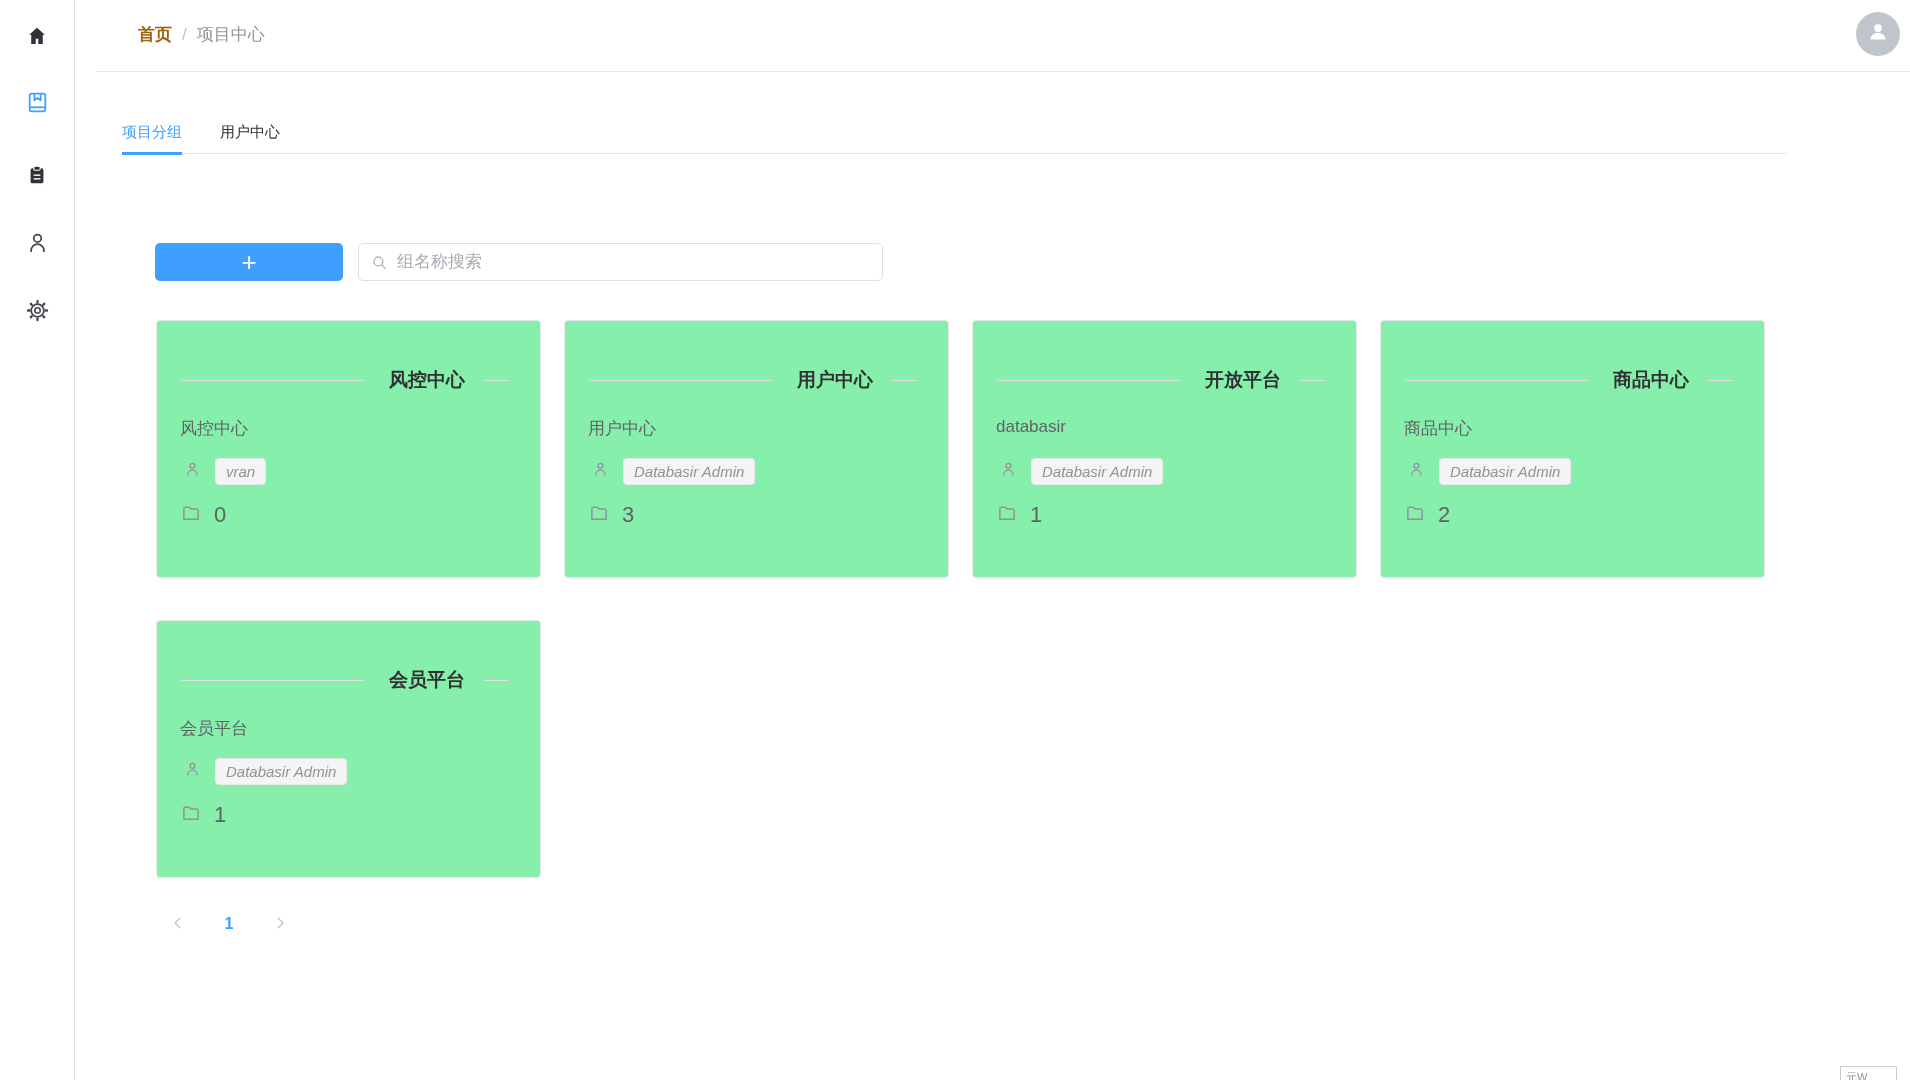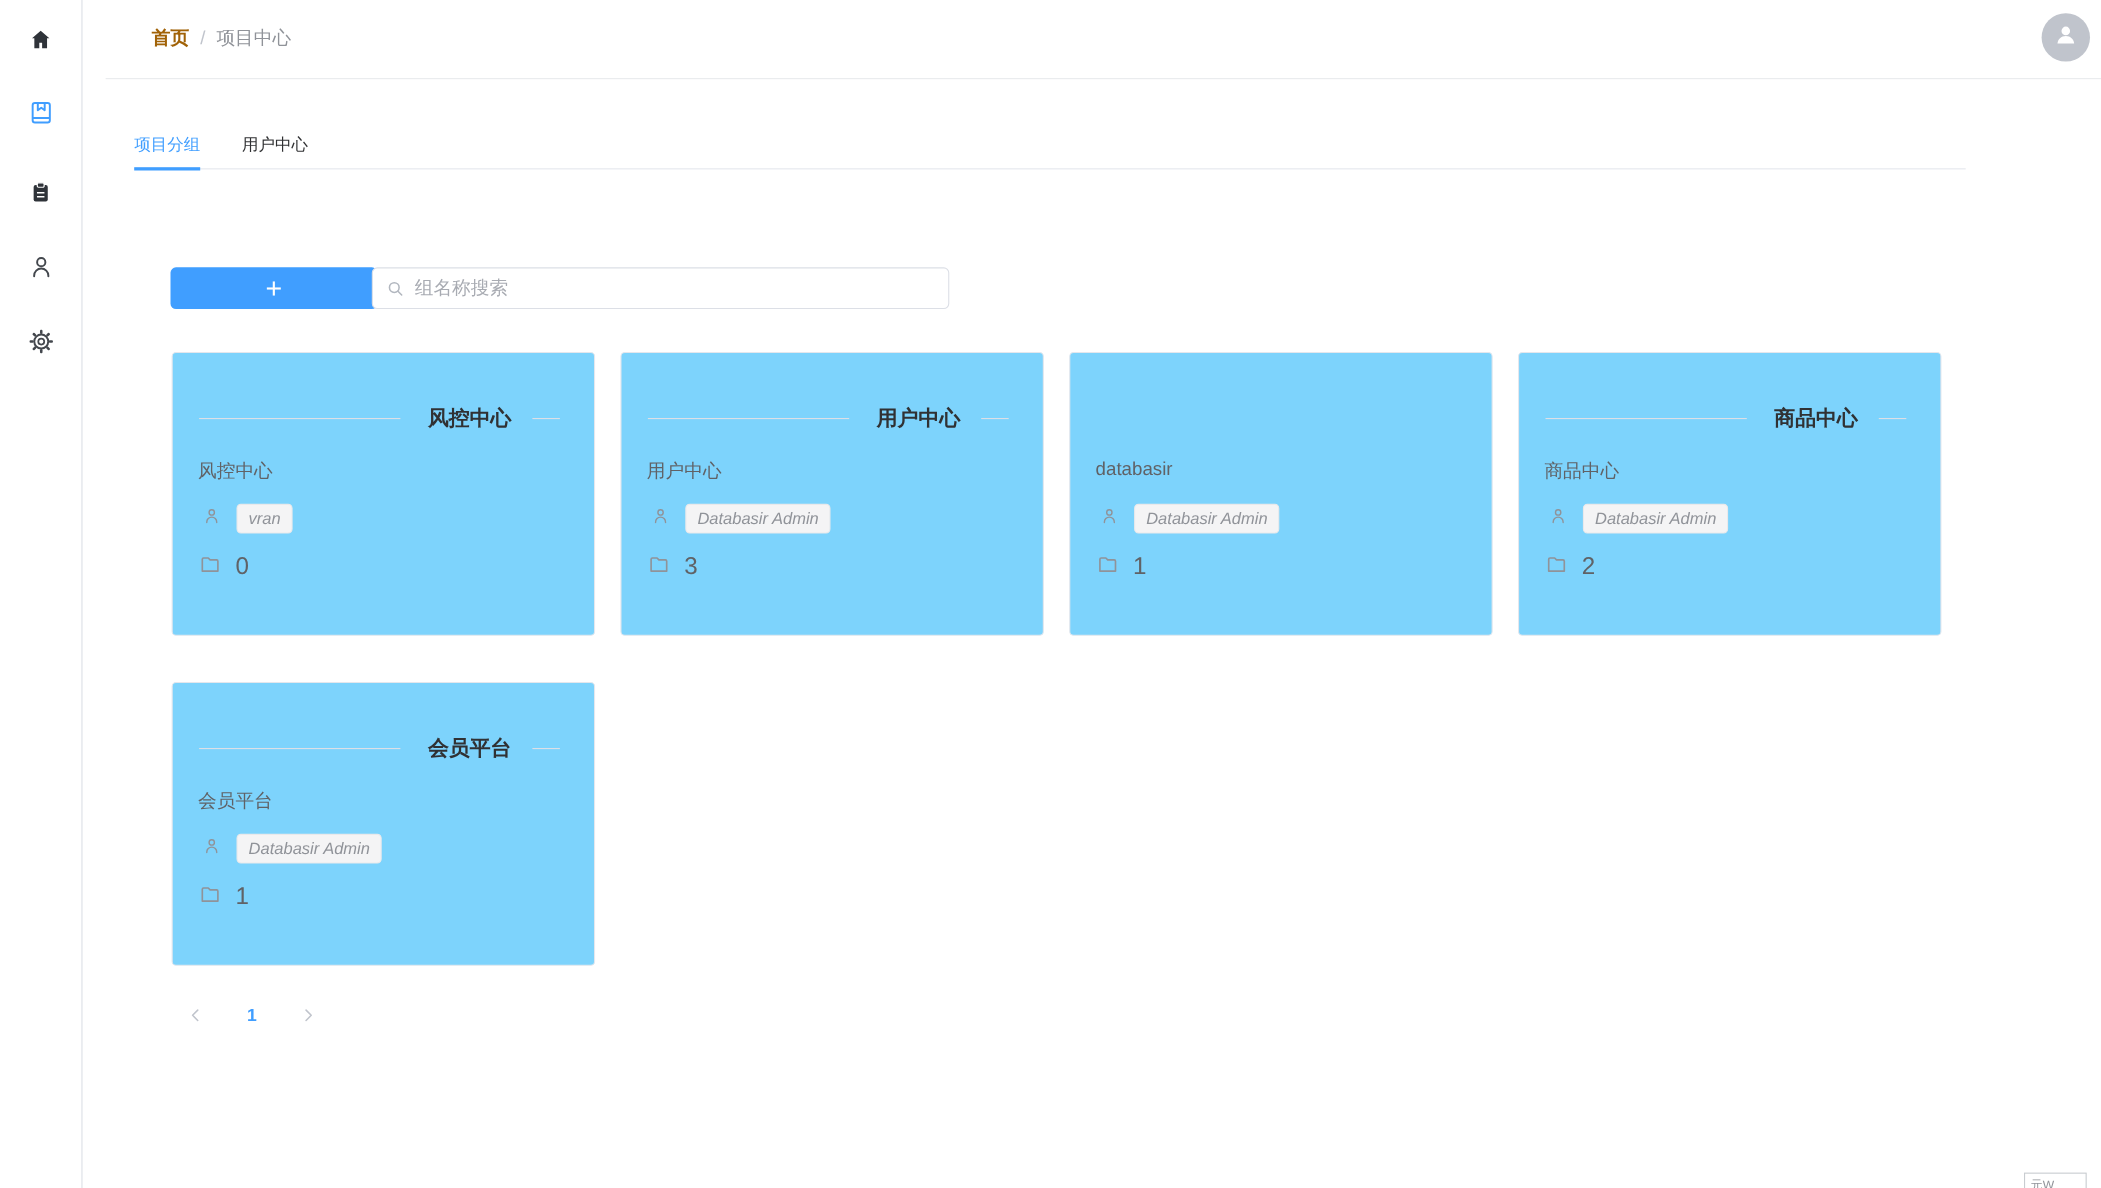--- a/index.html
+++ b/index.html
@@ -20,28 +20,28 @@
   .crumb-sep{color:#c0c4cc;}
   .crumb-current{color:#909399;}
   .avatar{position:absolute;left:1856px;top:12px;width:44px;height:44px;border-radius:50%;background:#c0c4cc;display:flex;align-items:center;justify-content:center;cursor:pointer;}
   
   .tabs{position:absolute;left:122px;top:123px;width:1665px;display:flex;gap:38px;border-bottom:1px solid #e4e7ed;}
   .tab{font-size:15px;color:#303133;padding-bottom:11px;border-bottom:3px solid transparent;margin-bottom:-2px;cursor:pointer;line-height:18px;}
   .tab.active{color:#409EFF;border-bottom-color:#409EFF;}
   
   .add-btn{position:absolute;left:155px;top:243px;width:188px;height:38px;background:#409EFF;border:none;border-radius:5px;
     color:#fff;font-size:26px;font-weight:200;line-height:34px;text-align:center;cursor:pointer;padding:0;}
-  .search-wrap{position:absolute;left:338px;top:243px;width:525px;height:38px;}
+  .search-wrap{position:absolute;left:358px;top:243px;width:525px;height:38px;}
   .search-input{width:100%;height:100%;box-sizing:border-box;border:1px solid #dcdfe6;border-radius:5px;
     padding:0 12px 0 38px;font-size:17px;color:#606266;outline:none;font-family:inherit;}
   .search-input::placeholder{color:#a8abb2;}
   .search-icon{position:absolute;left:13px;top:11px;}
   
   .cards{position:absolute;left:156px;top:320px;width:1632px;display:flex;flex-wrap:wrap;column-gap:23px;row-gap:42px;}
-  .card{position:relative;width:385px;height:258px;box-sizing:border-box;background:#7dd3fc;border:1px solid #e4e7ed;border-radius:4px;cursor:pointer;}
+  .card{position:relative;width:385px;height:258px;box-sizing:border-box;background:#86efac;border:1px solid #e4e7ed;border-radius:4px;cursor:pointer;}
   .card-divider-row{position:absolute;left:24px;right:31px;top:45px;height:28px;display:flex;align-items:center;}
   .line-long{flex:1;height:1px;background:#dcdfe6;}
   .card-title{margin:0 19px 0 25px;font-size:19px;font-weight:bold;color:#303133;white-space:nowrap;}
   .line-short{width:25px;height:1px;background:#dcdfe6;}
   .card-desc{position:absolute;left:23px;top:96px;font-size:17px;color:#606266;}
   .card-owner-row{position:absolute;left:27px;top:137px;height:26px;display:flex;align-items:center;}
   .owner-tag{display:inline-flex;align-items:center;height:25px;margin-left:14px;padding:0 10px;background:#f4f4f5;border:1px solid #e9e9eb;border-radius:4px;font-size:15px;color:#909399;font-style:italic;}
   .card-count-row{position:absolute;left:23px;top:181px;height:26px;display:flex;align-items:center;}
   .count-text{margin-left:12px;font-size:22px;color:#606266;}
   
@@ -189,20 +189,25 @@
     <div class="card-count-row">
       <span>
         <svg width="22" height="20" viewBox="0 0 24 24" fill="none" stroke="#909399" stroke-width="1.8" stroke-linejoin="round">
           <path d="M3.5 19.5 V6.5 a1.4 1.4 0 0 1 1.4-1.4 h5.1 l2 2.1 h7.1 a1.4 1.4 0 0 1 1.4 1.4 v10.9 Z"></path>
         </svg>
       </span>
       <span class="count-text">3</span>
     </div>
   </div>
     <div class="card">
+    <div class="card-divider-row">
+      <span class="line-long"></span>
+      <span class="card-title">开放平台</span>
+      <span class="line-short"></span>
+    </div>
     <div class="card-desc">databasir</div>
     <div class="card-owner-row">
       <span>
         <svg width="17" height="20" viewBox="0 0 24 24" fill="none" stroke="#909399" stroke-width="1.8" stroke-linecap="round">
           <circle cx="12" cy="7.6" r="3.4"></circle>
           <path d="M5.6 20.4 v-0.4 a6.4 6.4 0 0 1 12.8 0 v0.4"></path>
         </svg>
       </span>
       <span class="owner-tag">
         <span class="tag-text">Databasir Admin</span>

